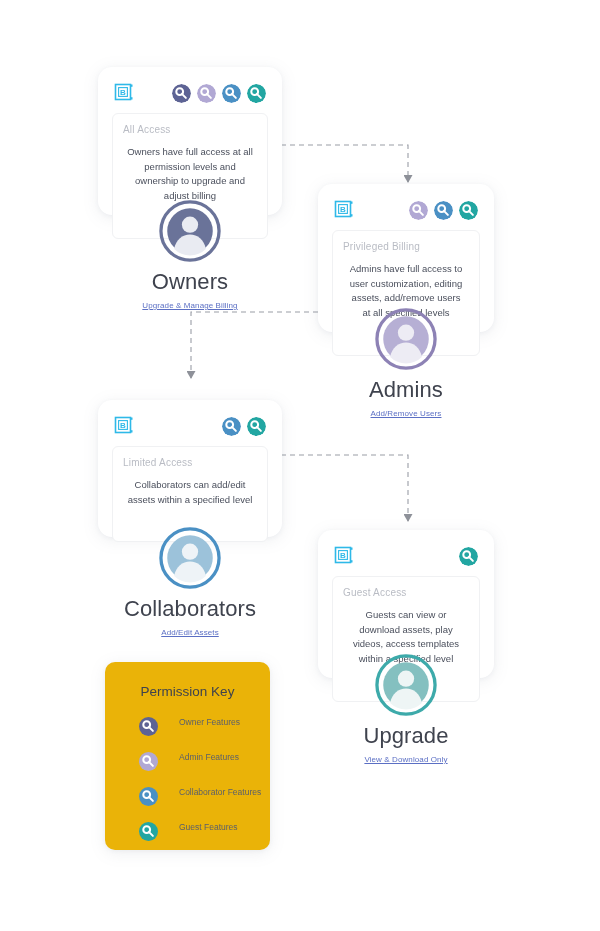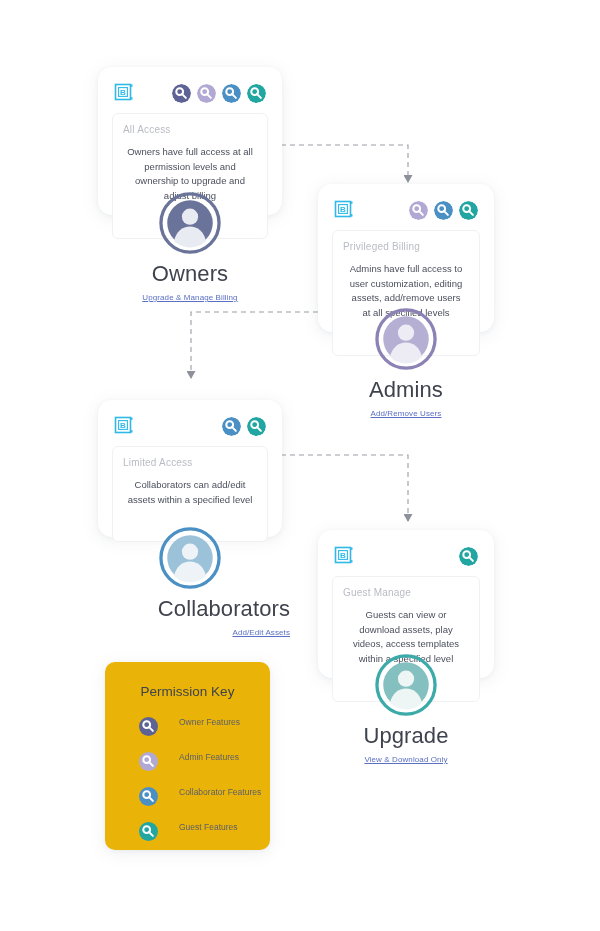--- a/index.html
+++ b/index.html
@@ -166,21 +166,21 @@
           <path d="M10.4,10.4 L14.6,14.6" stroke="#ffffff" stroke-width="2.1" stroke-linecap="round"></path>
         </svg>
       </div>
     </div>
     <div class="panel">
       <div class="panel-label">All Access</div>
       <div class="panel-desc">Owners have full access at all permission levels and ownership to upgrade and adjust billing</div>
     </div>
   </div>
 
-  <div class="role-block" style="left:90px; top:192px;">
+  <div class="role-block" style="left:90px; top:200px;">
     <svg class="avatar" viewBox="0 0 64 64">
       <circle cx="32" cy="32" r="30" fill="none" stroke="#6a7399" stroke-width="3.4"></circle>
       <circle cx="32" cy="32" r="23.5" fill="#6a7399"></circle>
       <circle cx="32" cy="25.5" r="8.4" fill="#e9ebf2"></circle>
       <path d="M15.6,50.5 C17.6,40.8 24.2,35.6 32,35.6 C39.8,35.6 46.4,40.8 48.4,50.5 A23.5,23.5 0 0 1 15.6,50.5 Z" fill="#e9ebf2"></path>
     </svg>
     <div class="role-title">Owners</div>
     <div class="role-sub">Upgrade &amp; Manage Billing</div>
   </div>
 
@@ -249,21 +249,21 @@
           <path d="M10.4,10.4 L14.6,14.6" stroke="#ffffff" stroke-width="2.1" stroke-linecap="round"></path>
         </svg>
       </div>
     </div>
     <div class="panel">
       <div class="panel-label">Limited Access</div>
       <div class="panel-desc">Collaborators can add/edit assets within a specified level</div>
     </div>
   </div>
 
-  <div class="role-block" style="left:90px; top:527px;text-align:right;">
+  <div class="role-block" style="left:90px; top:527px;">
     <svg class="avatar" viewBox="0 0 64 64">
       <circle cx="32" cy="32" r="30" fill="none" stroke="#4a90c4" stroke-width="3.4"></circle>
       <circle cx="32" cy="32" r="23.5" fill="#9cc2da"></circle>
       <circle cx="32" cy="25.5" r="8.4" fill="#eef3f7"></circle>
       <path d="M15.6,50.5 C17.6,40.8 24.2,35.6 32,35.6 C39.8,35.6 46.4,40.8 48.4,50.5 A23.5,23.5 0 0 1 15.6,50.5 Z" fill="#eef3f7"></path>
     </svg>
     <div class="role-title">Collaborators</div>
     <div class="role-sub">Add/Edit Assets</div>
   </div>
 
@@ -278,21 +278,21 @@
       </svg>
       <div class="keyrow">
         <svg class="key-badge" viewBox="0 0 20 20">
           <circle cx="10" cy="10" r="10" fill="#22a6a2"></circle>
           <circle cx="8.1" cy="8.1" r="3.6" fill="none" stroke="#ffffff" stroke-width="2.1"></circle>
           <path d="M10.4,10.4 L14.6,14.6" stroke="#ffffff" stroke-width="2.1" stroke-linecap="round"></path>
         </svg>
       </div>
     </div>
     <div class="panel">
-      <div class="panel-label">Guest Manage</div>
+      <div class="panel-label">Guest Access</div>
       <div class="panel-desc">Guests can view or download assets, play videos, access templates within a specified level</div>
     </div>
   </div>
 
   <div class="role-block" style="left:306px; top:654px;">
     <svg class="avatar" viewBox="0 0 64 64">
       <circle cx="32" cy="32" r="30" fill="none" stroke="#3daaaa" stroke-width="3.4"></circle>
       <circle cx="32" cy="32" r="23.5" fill="#84c0c0"></circle>
       <circle cx="32" cy="25.5" r="8.4" fill="#eef5f5"></circle>
       <path d="M15.6,50.5 C17.6,40.8 24.2,35.6 32,35.6 C39.8,35.6 46.4,40.8 48.4,50.5 A23.5,23.5 0 0 1 15.6,50.5 Z" fill="#eef5f5"></path>

